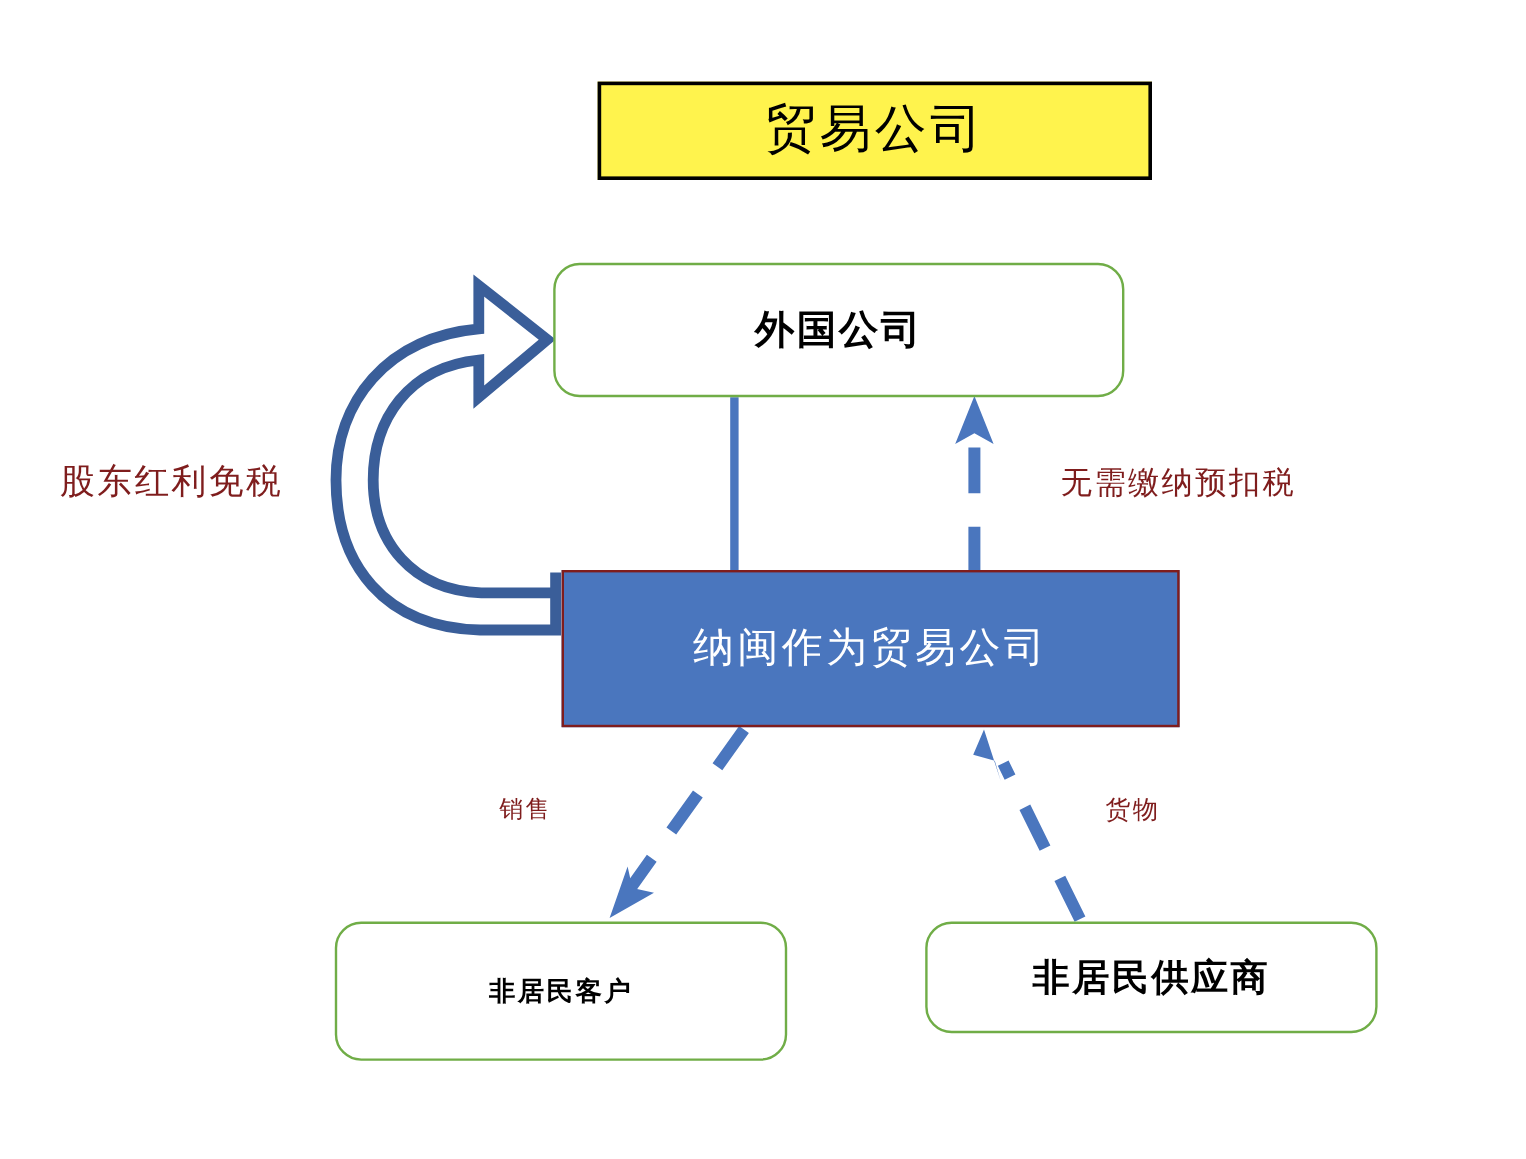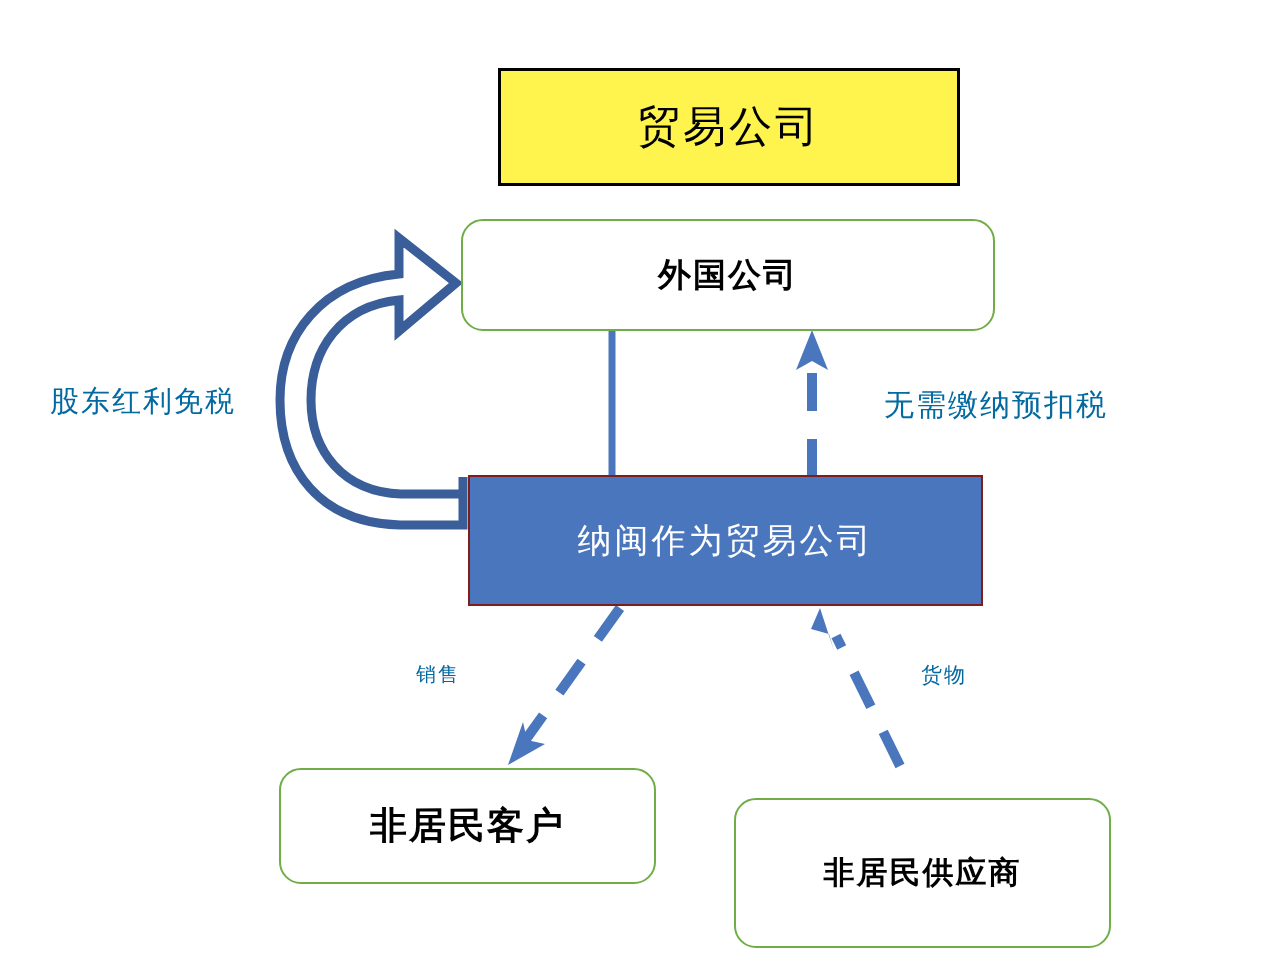--- a/index.html
+++ b/index.html
@@ -33,21 +33,21 @@
     align-items: center;
     justify-content: center;
     text-align: center;
     line-height: 1.15;
   }
 
   .node-title {
     left: 498px;
     top: 68px;
     width: 462px;
-    height: 118px;
+    height: 82px;
     background: #FFF34D;
     border: 3px solid #000000;
     color: #000000;
     font-size: 43px;
     font-family: "Liberation Serif", "DejaVu Serif", serif;
     font-weight: 400;
     letter-spacing: 3px;
   }
 
   .node-outline {
@@ -55,75 +55,74 @@
     border: 2px solid #70AD47;
     border-radius: 22px;
     color: #000000;
     font-weight: bold;
     font-family: "Liberation Sans", "DejaVu Sans", sans-serif;
   }
 
   .node-foreign {
     left: 461px;
     top: 219px;
-    width: 534px;
+    width: 476px;
     height: 112px;
     font-size: 33px;
     letter-spacing: 2px;
   }
 
   .node-customer {
     left: 279px;
     top: 768px;
     width: 377px;
     height: 116px;
-    font-size: 37px;
+    font-size: 22px;
     letter-spacing: 2px;
   }
 
   .node-supplier {
-    left: 734px;
+    left: 771px;
     top: 768px;
     width: 377px;
-    height: 150px;
+    height: 93px;
     font-size: 31px;
     letter-spacing: 2px;
-    margin-top: 30px;
   }
 
   .node-labuan {
     left: 468px;
     top: 475px;
     width: 515px;
     height: 131px;
     background: #4A76BE;
     border: 2px solid #7f1d1d;
     color: #ffffff;
     font-size: 34px;
     font-family: "Liberation Serif", "DejaVu Serif", serif;
     letter-spacing: 3px;
   }
 
   
   .edge-label {
     position: absolute;
-    color: #0369a1;
+    color: #7f1d1d;
     font-family: "Liberation Serif", "DejaVu Serif", serif;
     white-space: nowrap;
   }
   .lbl-dividend {
     left: 50px;
     top: 382px;
     font-size: 29px;
     letter-spacing: 2px;
   }
   .lbl-withholding {
     left: 884px;
     top: 385px;
-    font-size: 30px;
+    font-size: 26px;
     letter-spacing: 2px;
   }
   .lbl-sales {
     left: 416px;
     top: 661px;
     font-size: 20px;
     letter-spacing: 2px;
   }
   .lbl-goods {
     left: 921px;

